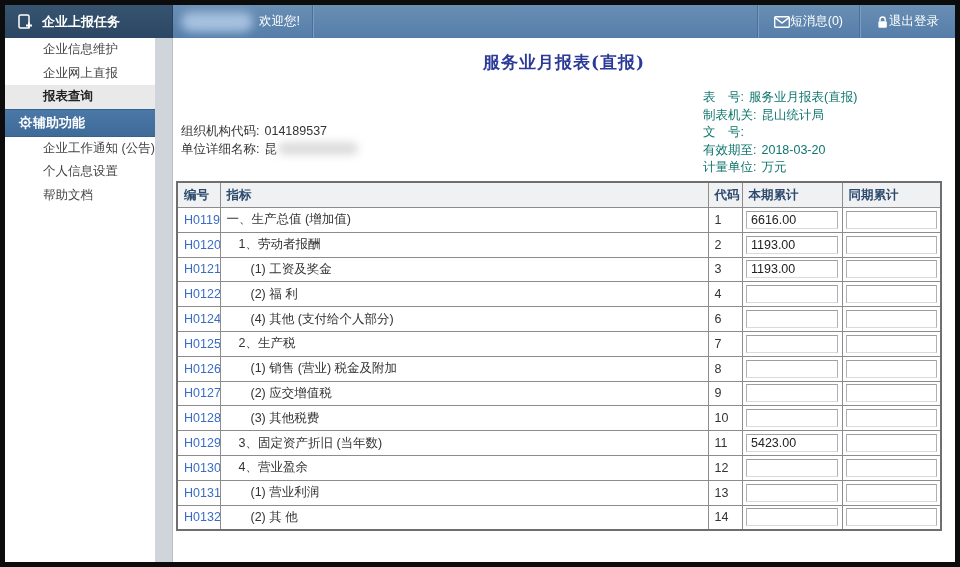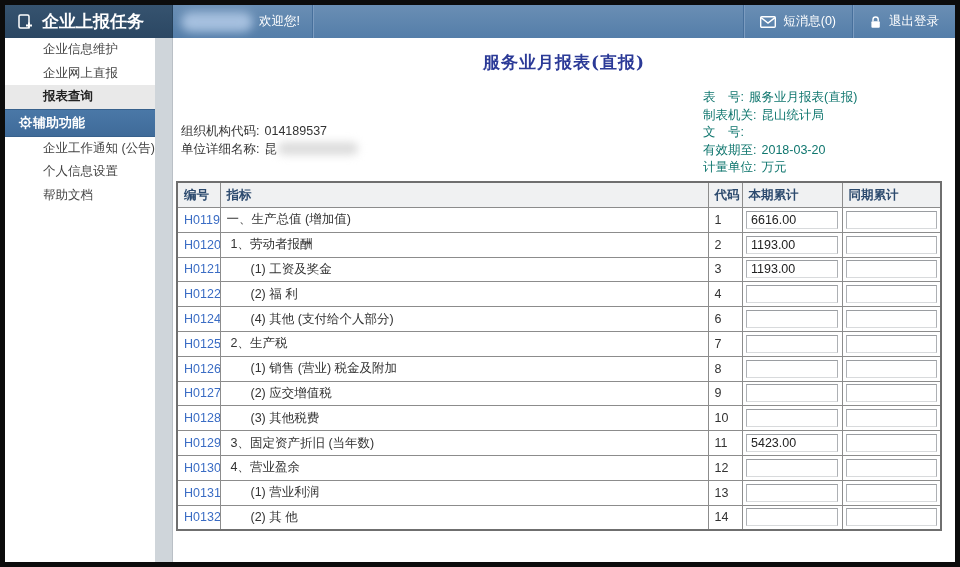--- a/index.html
+++ b/index.html
@@ -13,36 +13,36 @@
     position:absolute;left:5px;top:5px;width:950px;height:557px;
     background:#fff;overflow:hidden;display:flex;flex-direction:column;
   }
   
   .topbar{height:33px;display:flex;flex-shrink:0;}
   .brand{
     width:168px;flex-shrink:0;display:flex;align-items:center;gap:9px;
     padding-left:13px;box-sizing:border-box;
     background:linear-gradient(#36536f,#2b4763);
     border-right:1px solid #24405a;
-    color:#fff;font-weight:bold;font-size:17px;
+    color:#fff;font-weight:bold;font-size:13px;
   }
   .topbar-main{
     flex:1;display:flex;align-items:center;color:#fff;font-size:12.5px;
     background:linear-gradient(#6a8eb4,#547ea9);
   }
   .user-blur{
     width:72px;height:20px;margin-left:8px;border-radius:10px;
     background:#b3cbe8;filter:blur(5px);opacity:.85;flex-shrink:0;
   }
   .welcome{margin-left:6px;white-space:nowrap;}
   .tb-sep{width:1px;height:33px;background:#47709c;box-shadow:1px 0 0 #7c9cc0;flex-shrink:0;}
   .tb-sep.after-user{margin-left:12px;}
   .tb-spacer{flex:1;}
   .tb-action{
-    display:flex;align-items:center;gap:7px;padding:0 16px;height:33px;
+    display:flex;align-items:center;padding:0 16px;height:33px;
     cursor:pointer;white-space:nowrap;
   }
   .tb-action svg{display:block;}
   
   .body-row{flex:1;display:flex;min-height:0;}
   .sidebar{
     width:168px;flex-shrink:0;display:flex;
     background:#cfd5da;border-right:1px solid #bac0c6;box-sizing:border-box;
   }
   .menu{background:#fff;}
@@ -88,21 +88,21 @@
   .report-table th{
     height:24px;padding:0 6px;text-align:left;
     background:#f0f1f2;color:#2c4a6e;font-weight:bold;
     border:1px solid #8c8c8c;white-space:nowrap;
   }
   .report-table td{
     height:23.8px;padding:0 6px;border:1px solid #8c8c8c;
     color:#333;white-space:nowrap;overflow:hidden;
   }
   .row-link{color:#3a6cc4;cursor:pointer;}
-  td.c-ind.ind1{padding-left:10px;}
+  td.c-ind.ind1{padding-left:18px;}
   td.c-ind.ind2{padding-left:30px;}
   td.c-val{padding:0 2px;}
   .cell-input{
     display:block;width:calc(100% - 3px);height:18px;box-sizing:border-box;
     margin:0 auto;padding:0 4px;font-size:12.5px;color:#222;
     font-family:inherit;background:#fff;
     border:1px solid #adb0b4;border-top-color:#9a9da1;border-bottom-color:#d8dadc;
   }
 </style>
 </head>

